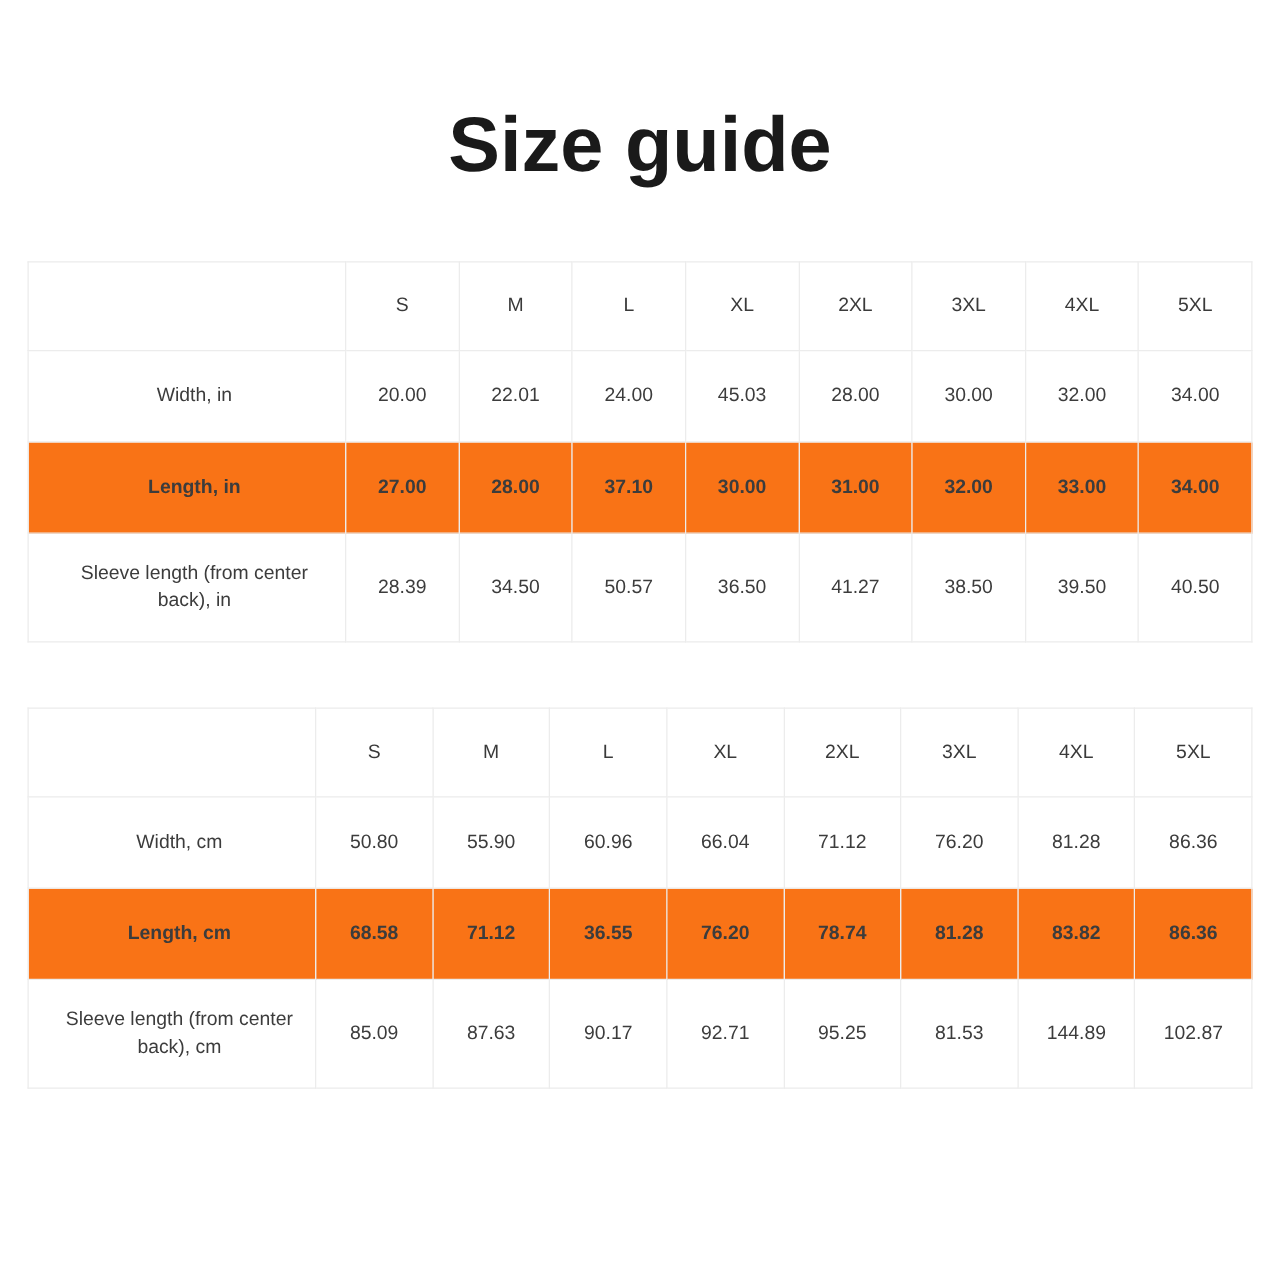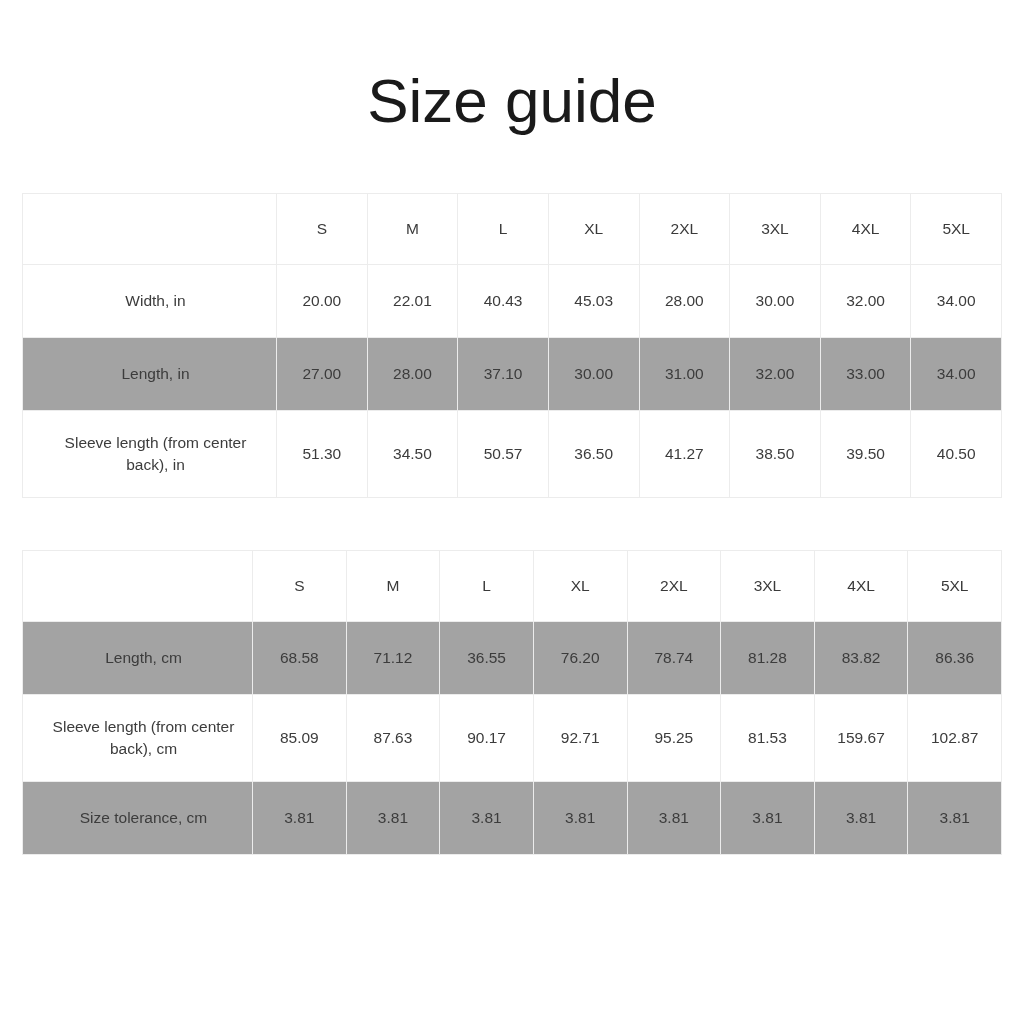--- a/index.html
+++ b/index.html
@@ -17,24 +17,24 @@
   .page {
     width: 1024px;
     height: 1024px;
     box-sizing: border-box;
     padding: 0;
     position: relative;
   }
   .title {
     text-align: center;
     font-size: 62px;
-    font-weight: 400;
+    font-weight: 700;
     letter-spacing: 0px;
     color: #1a1a1a;
-    margin: 0;
+    margin: 16px;
     padding-top: 67px;
     line-height: 1.1;
   }
   .table-wrap {
     margin: 0 22px;
   }
   .table-wrap.first { margin-top: 58px; }
   .table-wrap.second { margin-top: 52px; }
 
   table {
@@ -66,21 +66,22 @@
     color: #3c3c3c;
   }
   tbody td.rowhead {
     text-align: center;
     padding-left: 20px;
     padding-right: 8px;
     color: #3c3c3c;
     line-height: 1.45;
   }
   tbody tr.alt td {
-    background: #a3a3a3;
+    background: #f97316;
+    font-weight: bold;
   }
   tbody tr.tall td {
     height: 84px;
   }
   
   .t-in col.label { width: 254px; }
   .t-cm col.label { width: 230px; }
 </style>
 </head>
 <body>
@@ -113,41 +114,41 @@
           <th>3XL</th>
           <th>4XL</th>
           <th>5XL</th>
         </tr>
       </thead>
       <tbody>
         <tr>
           <td class="rowhead">Width, in</td>
           <td>20.00</td>
           <td>22.01</td>
-          <td>40.43</td>
+          <td>24.00</td>
           <td>45.03</td>
           <td>28.00</td>
           <td>30.00</td>
           <td>32.00</td>
           <td>34.00</td>
         </tr>
         <tr class="alt">
           <td class="rowhead">Length, in</td>
           <td>27.00</td>
           <td>28.00</td>
           <td>37.10</td>
           <td>30.00</td>
           <td>31.00</td>
           <td>32.00</td>
           <td>33.00</td>
           <td>34.00</td>
         </tr>
         <tr class="tall">
           <td class="rowhead">Sleeve length (from center back), in</td>
-          <td>51.30</td>
+          <td>28.39</td>
           <td>34.50</td>
           <td>50.57</td>
           <td>36.50</td>
           <td>41.27</td>
           <td>38.50</td>
           <td>39.50</td>
           <td>40.50</td>
         </tr>
       </tbody>
     </table>
@@ -173,50 +174,50 @@
           <th>M</th>
           <th>L</th>
           <th>XL</th>
           <th>2XL</th>
           <th>3XL</th>
           <th>4XL</th>
           <th>5XL</th>
         </tr>
       </thead>
       <tbody>
+        <tr>
+          <td class="rowhead">Width, cm</td>
+          <td>50.80</td>
+          <td>55.90</td>
+          <td>60.96</td>
+          <td>66.04</td>
+          <td>71.12</td>
+          <td>76.20</td>
+          <td>81.28</td>
+          <td>86.36</td>
+        </tr>
         <tr class="alt">
           <td class="rowhead">Length, cm</td>
           <td>68.58</td>
           <td>71.12</td>
           <td>36.55</td>
           <td>76.20</td>
           <td>78.74</td>
           <td>81.28</td>
           <td>83.82</td>
           <td>86.36</td>
         </tr>
         <tr class="tall">
           <td class="rowhead">Sleeve length (from center back), cm</td>
           <td>85.09</td>
           <td>87.63</td>
           <td>90.17</td>
           <td>92.71</td>
           <td>95.25</td>
           <td>81.53</td>
-          <td>159.67</td>
+          <td>144.89</td>
           <td>102.87</td>
-        </tr>
-        <tr class="alt">
-          <td class="rowhead">Size tolerance, cm</td>
-          <td>3.81</td>
-          <td>3.81</td>
-          <td>3.81</td>
-          <td>3.81</td>
-          <td>3.81</td>
-          <td>3.81</td>
-          <td>3.81</td>
-          <td>3.81</td>
         </tr>
       </tbody>
     </table>
   </div>
 
 </div>
 
 </body></html>

